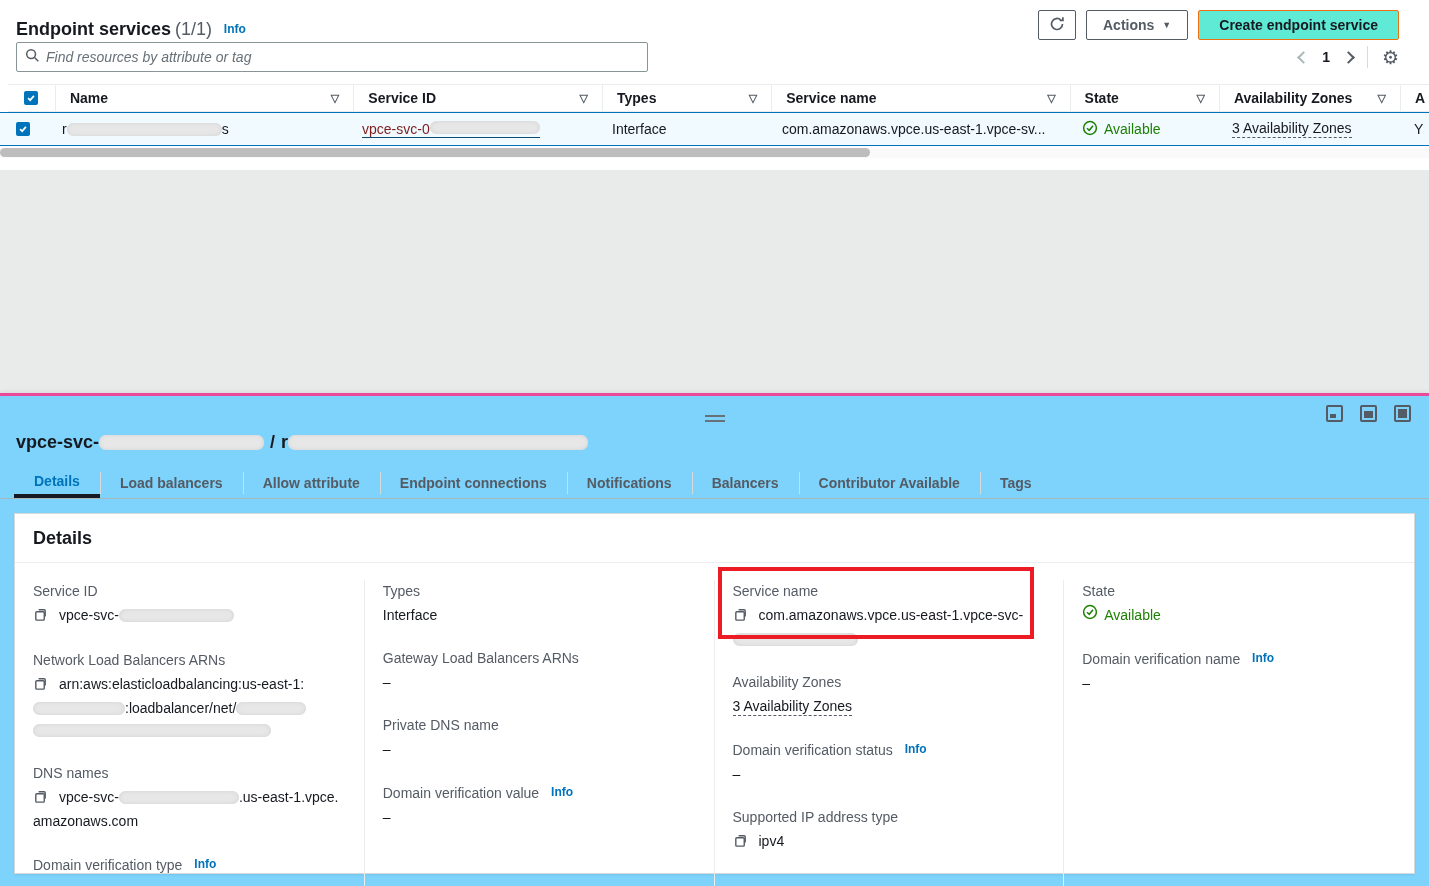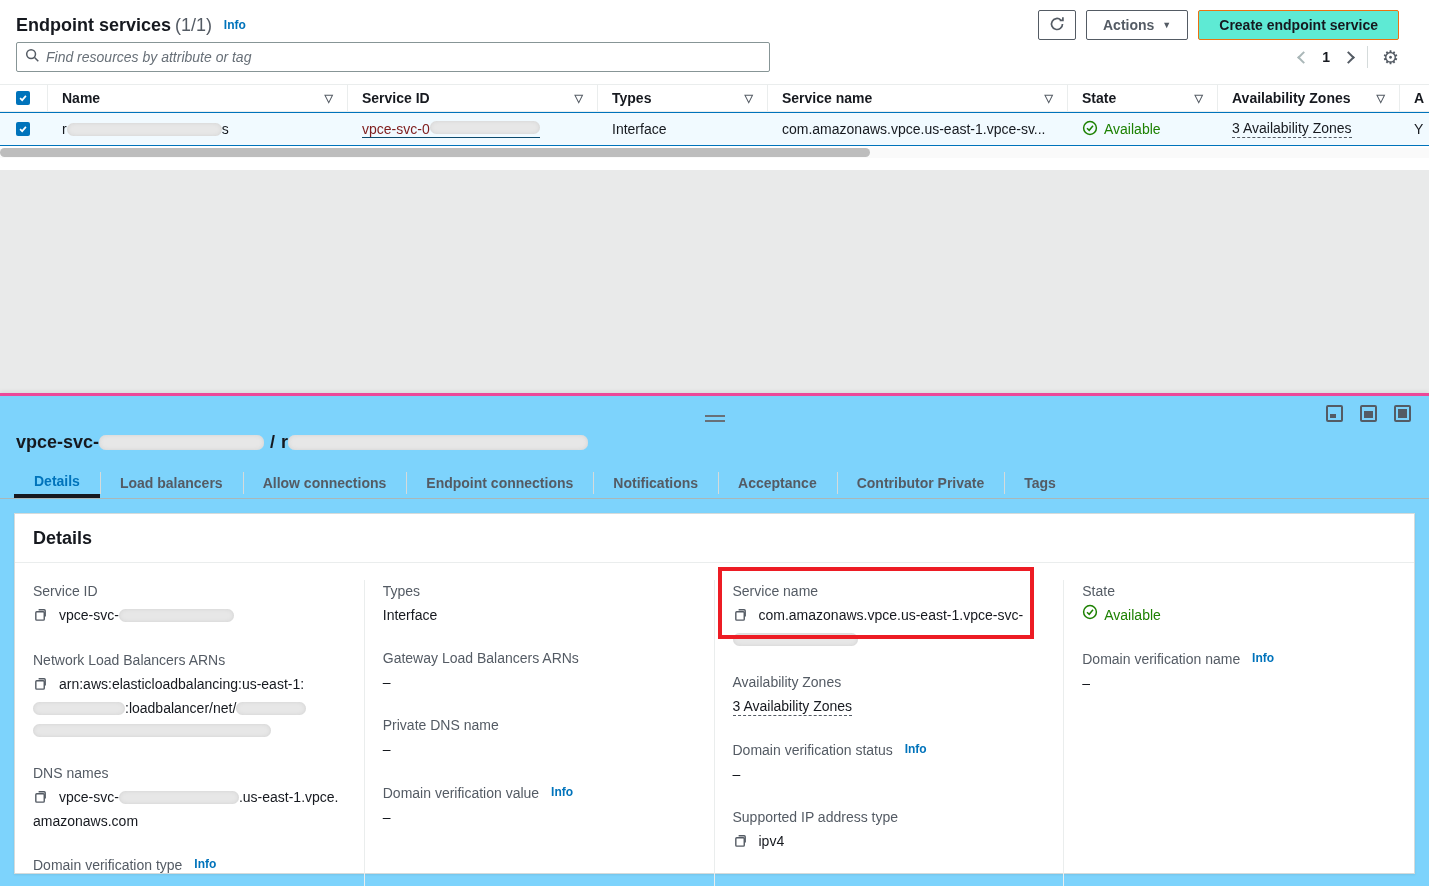--- a/index.html
+++ b/index.html
@@ -3,46 +3,46 @@
 <meta charset="utf-8">
 <style>
   * { margin:0; padding:0; box-sizing:border-box; }
   body {
     width:1429px; height:886px; position:relative; overflow:hidden;
     font-family:"Liberation Sans", sans-serif; font-size:14px;
     color:#16191f; background:#ffffff;
   }
   
   .top-card { position:absolute; top:0; left:0; width:100%; height:170px; background:#fff; z-index:2; }
-  .top-header { display:flex; justify-content:space-between; align-items:center; padding:10px 30px 0 16px; }
+  .top-header { display:flex; justify-content:space-between; align-items:flex-end; padding:10px 30px 0 16px; }
   .page-title { font-size:18px; font-weight:bold; }
   .page-count { font-weight:normal; color:#545b64; }
   .info-link { font-size:12px; font-weight:bold; color:#0073bb; margin-left:8px; vertical-align:2px; cursor:pointer; }
   .btn-row { display:flex; gap:10px; }
   .btn { height:30px; border:1px solid #545b64; border-radius:2px; background:#fff; color:#545b64;
          font-weight:bold; font-size:14px; display:flex; align-items:center; justify-content:center; cursor:pointer; }
   .btn-icon { width:38px; }
   .btn-actions { padding:0 16px; gap:8px; }
   .caret-down { font-size:9px; color:#545b64; }
   .btn-primary { background:#5eead4; border:1px solid #ec7211; color:#16191f; padding:0 20px; }
   .toolbar-row { position:absolute; top:42px; left:16px; right:30px; display:flex; justify-content:space-between; align-items:center; }
-  .search-box { width:754px; height:30px; border:1px solid #879596; border-radius:2px; background:#fff;
+  .search-box { width:632px; height:30px; border:1px solid #879596; border-radius:2px; background:#fff;
                 display:flex; align-items:center; padding:0 8px; gap:6px; }
   .search-box input { border:none; outline:none; flex:1; font-size:14px; font-style:italic; color:#16191f;
                       font-family:"Liberation Sans", sans-serif; background:transparent; }
   .search-box input::placeholder { color:#687078; font-style:italic; }
   .pagination { display:flex; align-items:center; gap:14px; }
   .chev { width:9px; height:9px; border-top:2px solid #545b64; border-right:2px solid #545b64; display:inline-block; cursor:pointer; }
   .chev-left { transform:rotate(-135deg); border-color:#aab7b8; }
   .chev-right { transform:rotate(45deg); }
   .page-num { font-weight:bold; }
   .pag-divider { width:1px; height:22px; background:#d5dbdb; }
   .gear { font-size:19px; color:#545b64; cursor:pointer; line-height:1; }
   
-  .tbl-header { position:absolute; top:84px; left:0; right:0; height:28px; display:flex;
+  .tbl-header { position:absolute; top:84px; left:8px; right:0; height:28px; display:flex;
                 border-top:1px solid #eaeded; border-bottom:1px solid #eaeded; font-weight:bold; }
   .tbl-row { position:absolute; top:112px; left:0; right:0; height:34px; display:flex;
              background:#f1faff; border-top:1px solid #0073bb; border-bottom:1px solid #0073bb; }
   .tcell { display:flex; align-items:center; padding:0 14px; border-right:1px solid #eaeded; overflow:hidden; white-space:nowrap; }
   .tbl-row .tcell { border-right:none; }
   .tcol-check { width:48px; padding-left:16px; border-right:1px solid #eaeded; }
   .tcol-name  { width:300px; }
   .tcol-sid   { width:250px; }
   .tcol-types { width:170px; }
   .tcol-sname { width:300px; }
@@ -239,25 +239,25 @@
       </span>
   </div>
 
   <div class="panel-title">
     <span>vpce-svc-</span><span class="redact" style="width:165px;"></span><span class="sep">/</span><span>r</span><span class="redact" style="width:300px;"></span>
   </div>
 
   <div class="tabs">
     <div class="tab active">Details</div>
     <div class="tab">Load balancers</div>
-    <div class="tab">Allow connections</div>
+    <div class="tab">Allow attribute</div>
     <div class="tab">Endpoint connections</div>
     <div class="tab">Notifications</div>
-    <div class="tab">Acceptance</div>
-    <div class="tab">Contributor Private</div>
+    <div class="tab">Balancers</div>
+    <div class="tab">Contributor Available</div>
     <div class="tab">Tags</div>
   </div>
 
   <div class="details-card">
     <div class="card-header">Details</div>
     <div class="card-body">
 
       <div class="dcol">
         <div class="field">
           <div class="lbl">Service ID</div>

